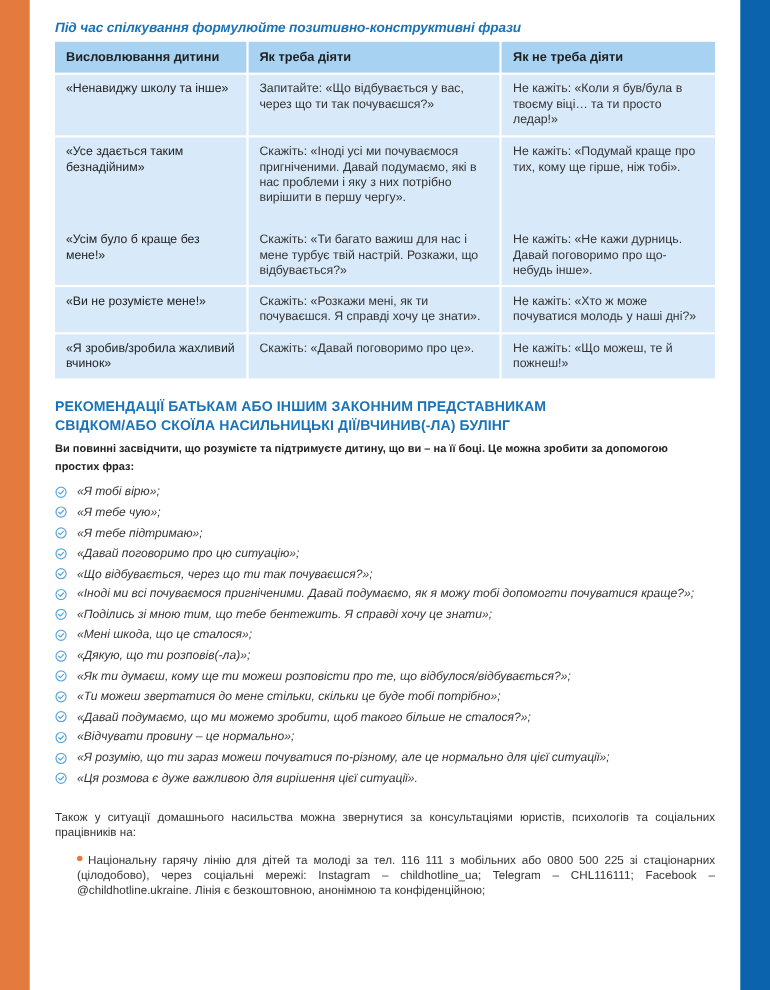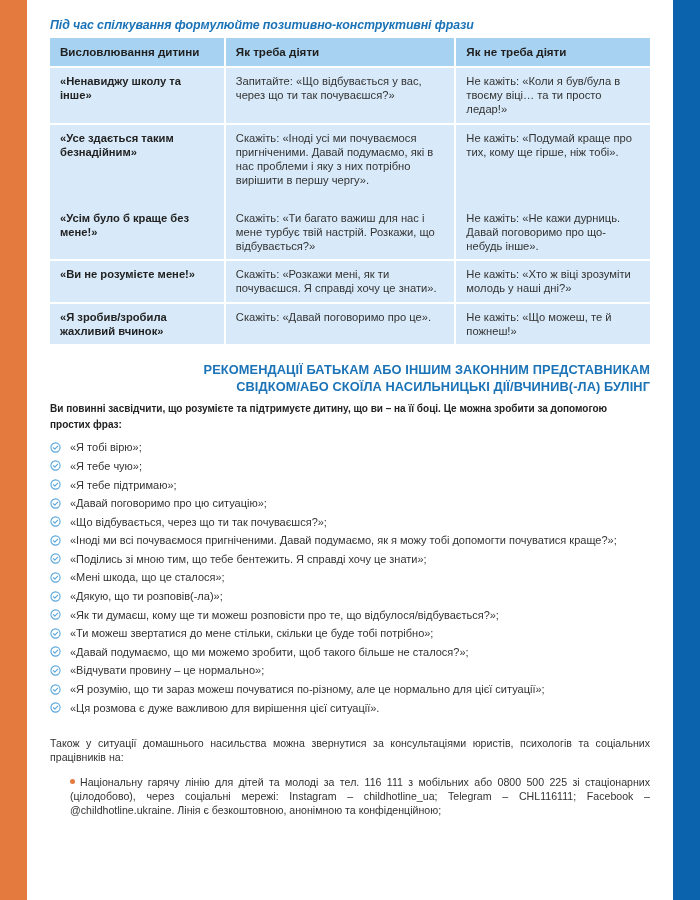--- a/index.html
+++ b/index.html
@@ -17,31 +17,31 @@
     font-style:italic; font-weight:bold; color:#1b73b7;
     font-size:12.4px; margin-top:17px; height:17px; line-height:17px; letter-spacing:-0.1px;
   }
 
   table.advice { border-collapse:separate; border-spacing:2px; width:604px; margin-left:-2px; margin-top:2px; font-size:11.2px; line-height:14.2px; }
   table.advice th {
     background:#a8d2f1; text-align:left; font-weight:bold; color:#1f1f1f;
     height:28px; padding:0 10px; font-size:11.6px;
   }
   table.advice td { background:#d8eaf9; vertical-align:top; padding:6px 10px 6px 10px; color:#333; }
-  table.advice td.child { font-weight:bold; color:#222; }
+  table.advice td.child { font-weight:normal; color:#222; }
   .col1 { width:154px; } .col2 { width:209px; } .col3 { width:174px; }
   .stack-gap { height:10px; }
 
   .section-title {
-    margin-top:16px; text-align:right; color:#1b73b7; font-weight:bold;
+    margin-top:16px; text-align:left; color:#1b73b7; font-weight:bold;
     font-size:12.8px; line-height:16.5px; letter-spacing:0.1px;
   }
   .lead { font-weight:bold; font-size:10px; line-height:15.5px; margin-top:6px; color:#222; }
 
-  ul.phrases { list-style:none; margin:6px 0 0 0; padding:0; font-size:11px; }
+  ul.phrases { list-style:none; margin:6px 0 0 0; padding:0; font-size:11px;font-style:italic; }
   ul.phrases li { display:flex; align-items:center; height:18.6px; color:#333; }
   .check-icon { width:11px; height:11px; margin-right:9px; flex:none; }
 
   .contacts-intro { margin-top:19px; font-size:10.6px; line-height:14.3px; text-align:justify; color:#333; }
   .contact { margin:10px 0 0 20px; font-size:10.6px; line-height:14.3px; text-align:justify; color:#333; }
   .bullet-dot { display:inline-block; width:5px; height:5px; border-radius:50%; background:#e57a3f; margin-right:5px; vertical-align:middle; position:relative; top:-1px; }
 </style>
 </head>
 <body>
 
@@ -89,21 +89,21 @@
         </td>
       </tr>
       <tr>
         <td class="child">
             <div>«Ви не розумієте мене!»</div>
           </td>
         <td>
             <div>Скажіть: «Розкажи мені, як ти почуваєшся. Я справді хочу це знати».</div>
           </td>
         <td>
-            <div>Не кажіть: «Хто ж віці зрозуміти молодь у наші дні?»</div>
+            <div>Не кажіть: «Хто ж може почуватися молодь у наші дні?»</div>
           </td>
       </tr>
       <tr>
         <td class="child">
             <div>«Я зробив/зробила жахливий вчинок»</div>
           </td>
         <td>
             <div>Скажіть: «Давай поговоримо про це».</div>
           </td>
         <td>

